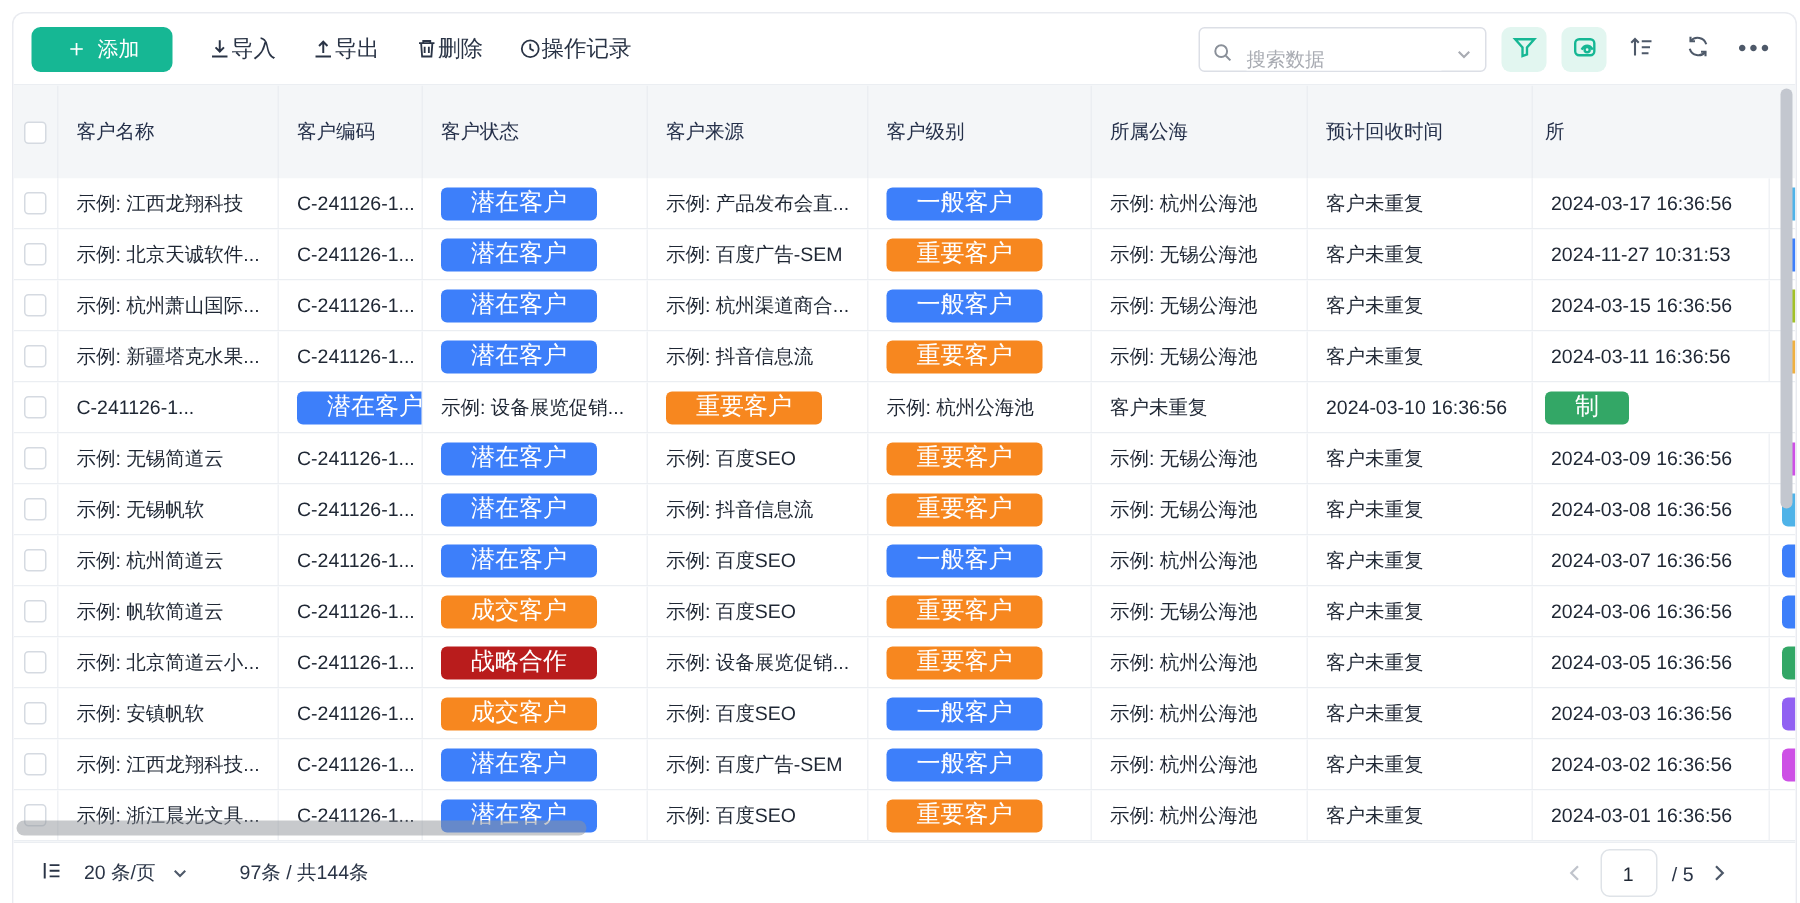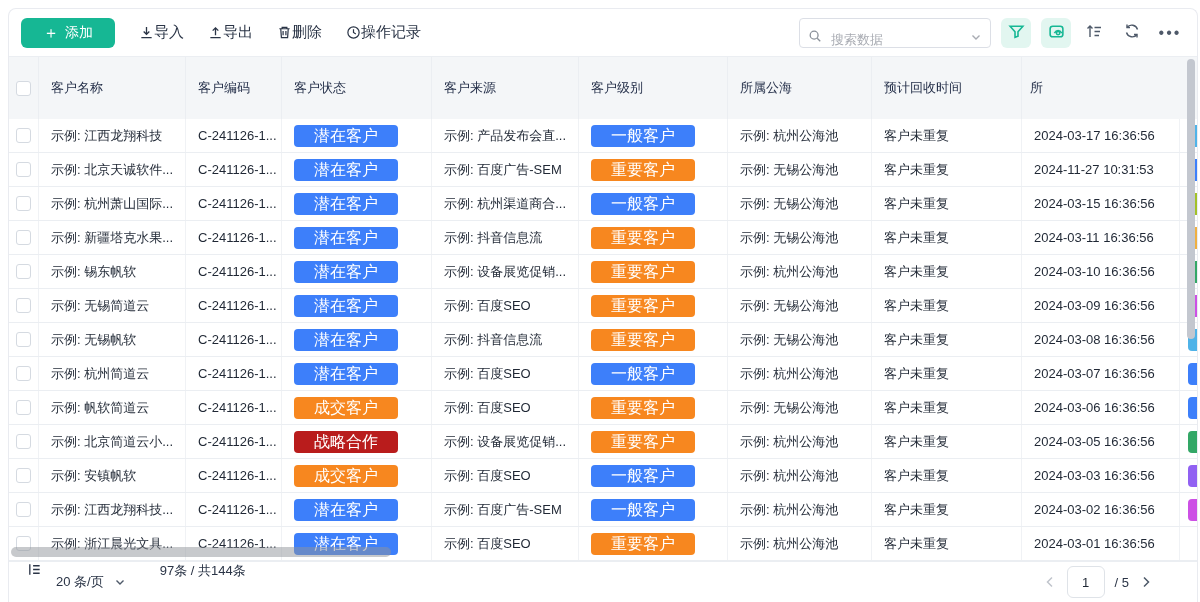--- a/index.html
+++ b/index.html
@@ -43,21 +43,21 @@
     background:#fff; cursor:pointer; }
   .badge { display:inline-block; padding:3px 20px; border-radius:4px; color:#fff;
     font-size:16px; line-height:16px; white-space:nowrap; }
   .cell.industry { padding:0 0 0 8px; border-right:none; }
   .scroll-v { position:absolute; top:2px; right:2px; width:8px; height:280px;
     background:#C3C7CF; border-radius:4px; }
   .scroll-h { position:absolute; bottom:4px; left:2px; width:380px; height:10px;
     background:rgba(144,147,153,.5); border-radius:5px; }
 
   
-  .footer { flex:1; border-top:1px solid #EBEEF2; display:flex; 
+  .footer { flex:1; border-top:1px solid #EBEEF2; display:flex; align-items:center;
     padding:0 18px; font-size:13px; color:#2A3446; background:#fff; }
   .psize { display:flex; align-items:center; gap:10px; margin-left:14px; cursor:pointer; }
   .count { margin-left:34px; }
   .pager { margin-left:auto; display:flex; align-items:center; gap:10px; margin-right:26px; }
   .page-input { width:38px; height:32px; border:1px solid #DFE3E8; border-radius:6px;
     text-align:center; font-size:13px; color:#1F2734; font-family:inherit; outline:none; }
   .chev { background:none; border:none; cursor:pointer; display:flex; align-items:center; }
 </style>
 </head>
 <body>
@@ -256,21 +256,20 @@
           <div class="cell">客户未重复</div>
           <div class="cell">2024-03-11 16:36:56</div>
           <div class="cell industry">
             <span class="badge" style="background: rgb(239, 176, 65); min-width: 36px;">建</span>
           </div>
         </div>
         <div class="grid-row row">
           <div class="cell ck">
             <span class="checkbox"></span>
           </div>
-          <div class="cell">示例: 锡东帆软</div>
           <div class="cell">C-241126-1...</div>
           <div class="cell">
             <span class="badge" style="background: rgb(61, 127, 250);">潜在客户</span>
           </div>
           <div class="cell">示例: 设备展览促销...</div>
           <div class="cell">
             <span class="badge" style="background: rgb(247, 135, 31);">重要客户</span>
           </div>
           <div class="cell">示例: 杭州公海池</div>
           <div class="cell">客户未重复</div>

